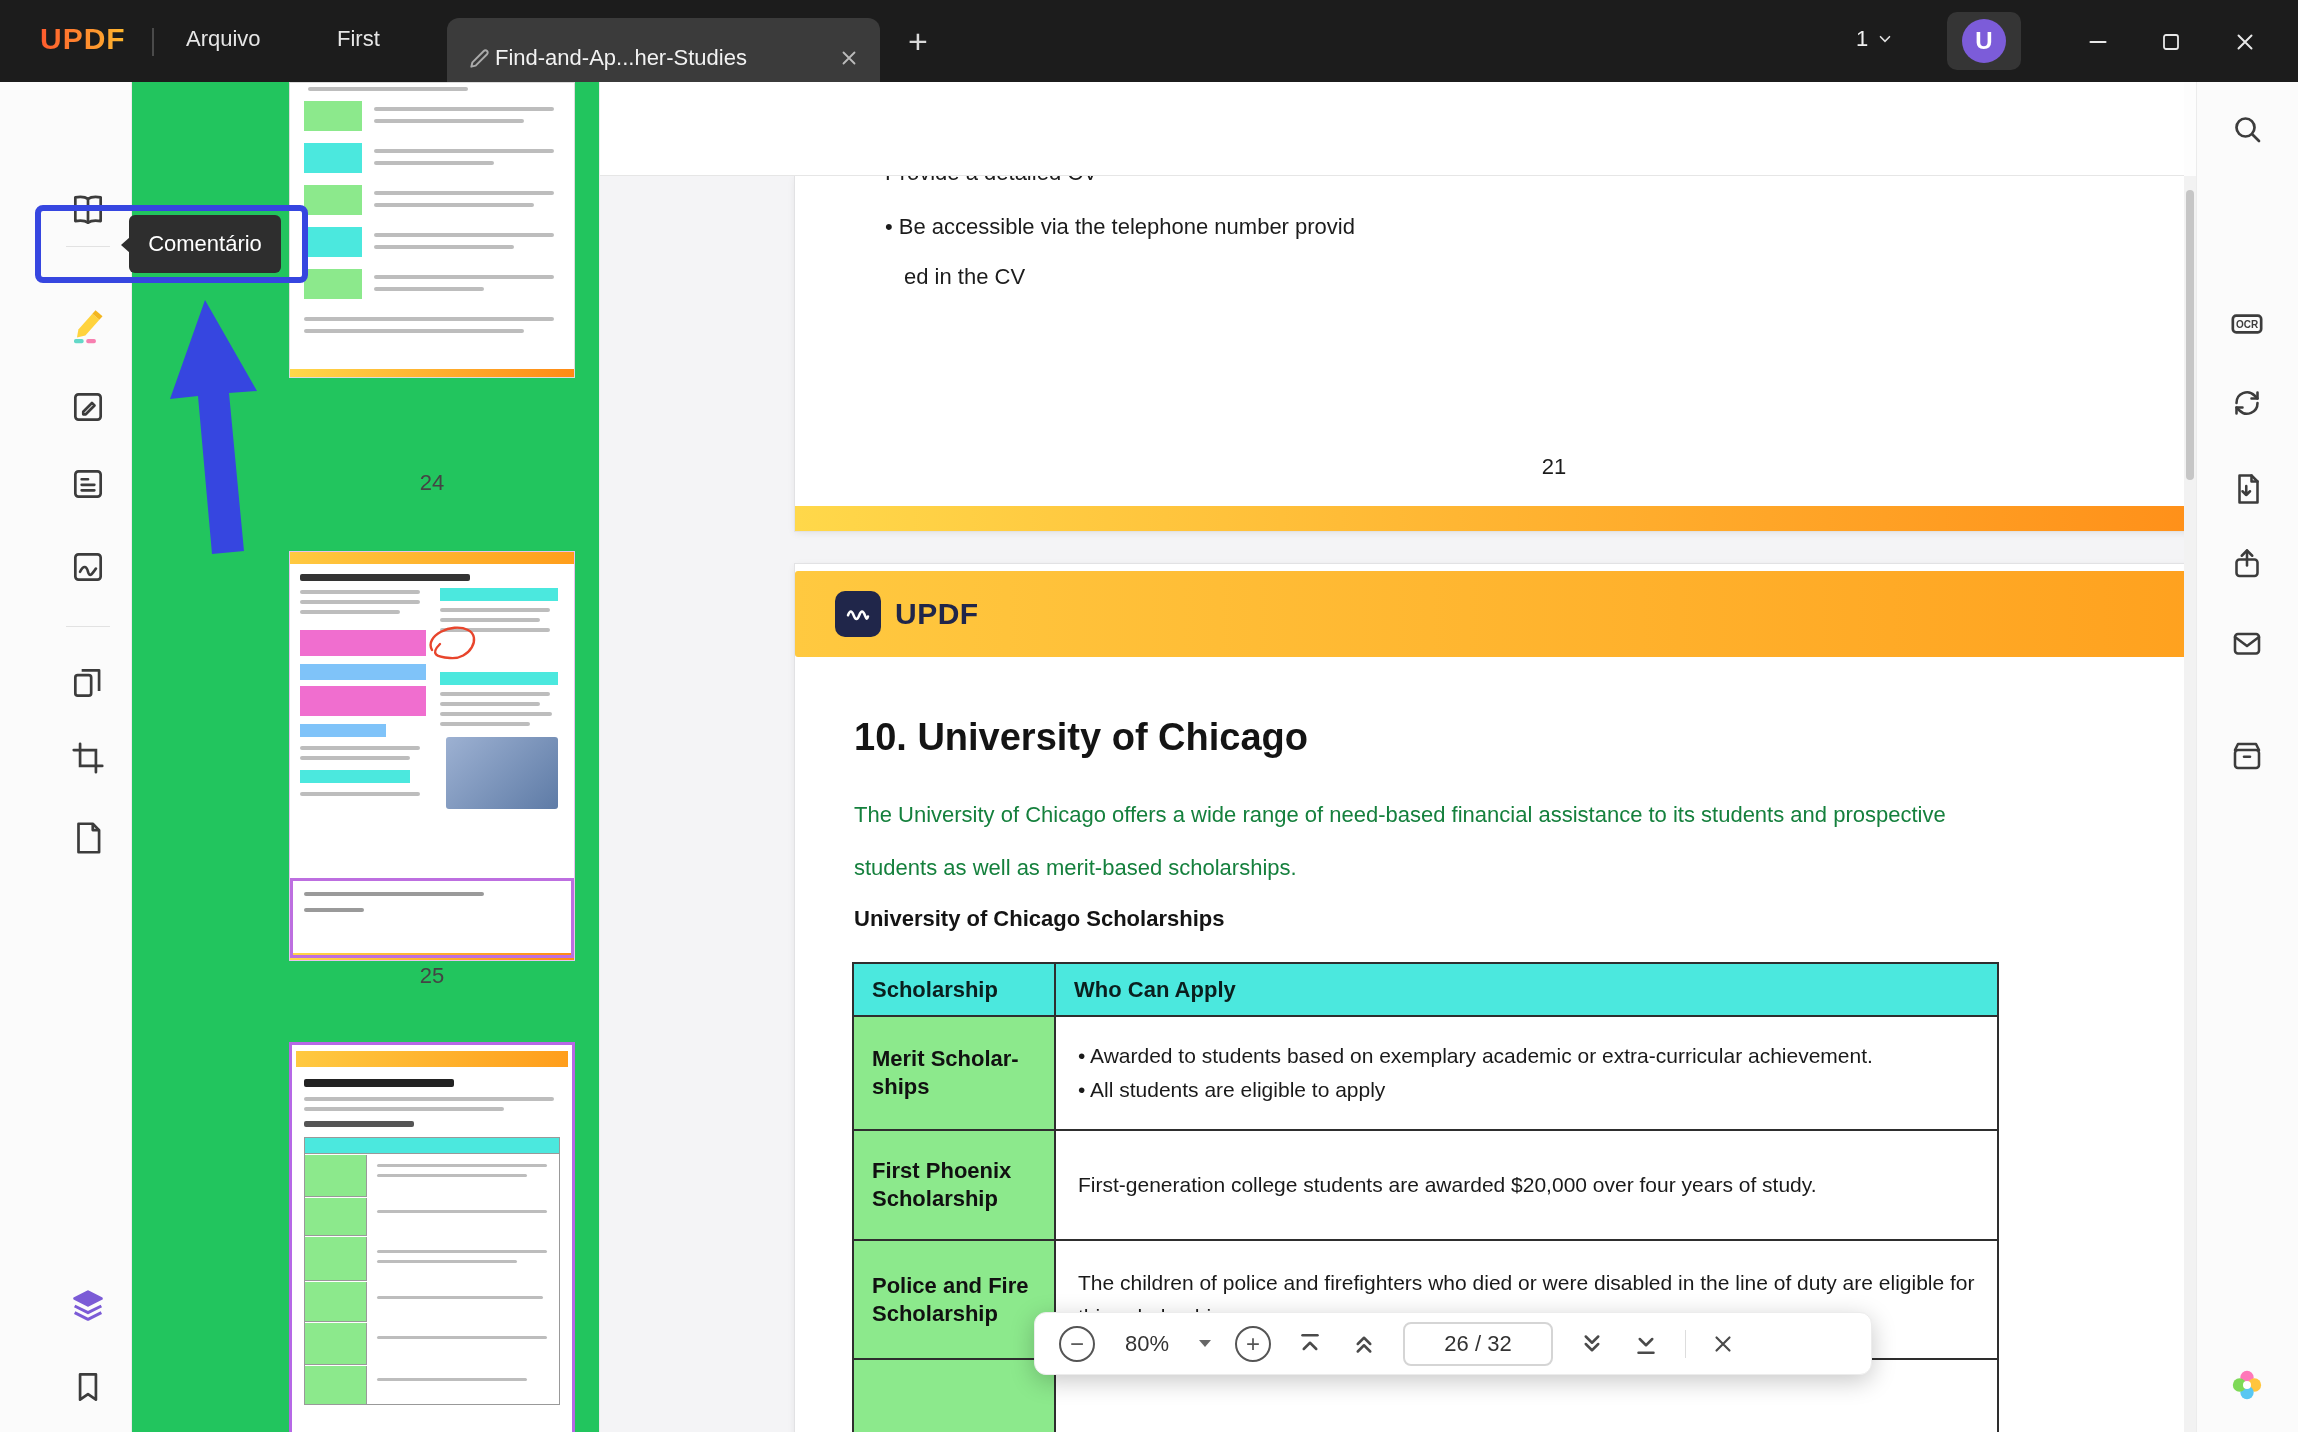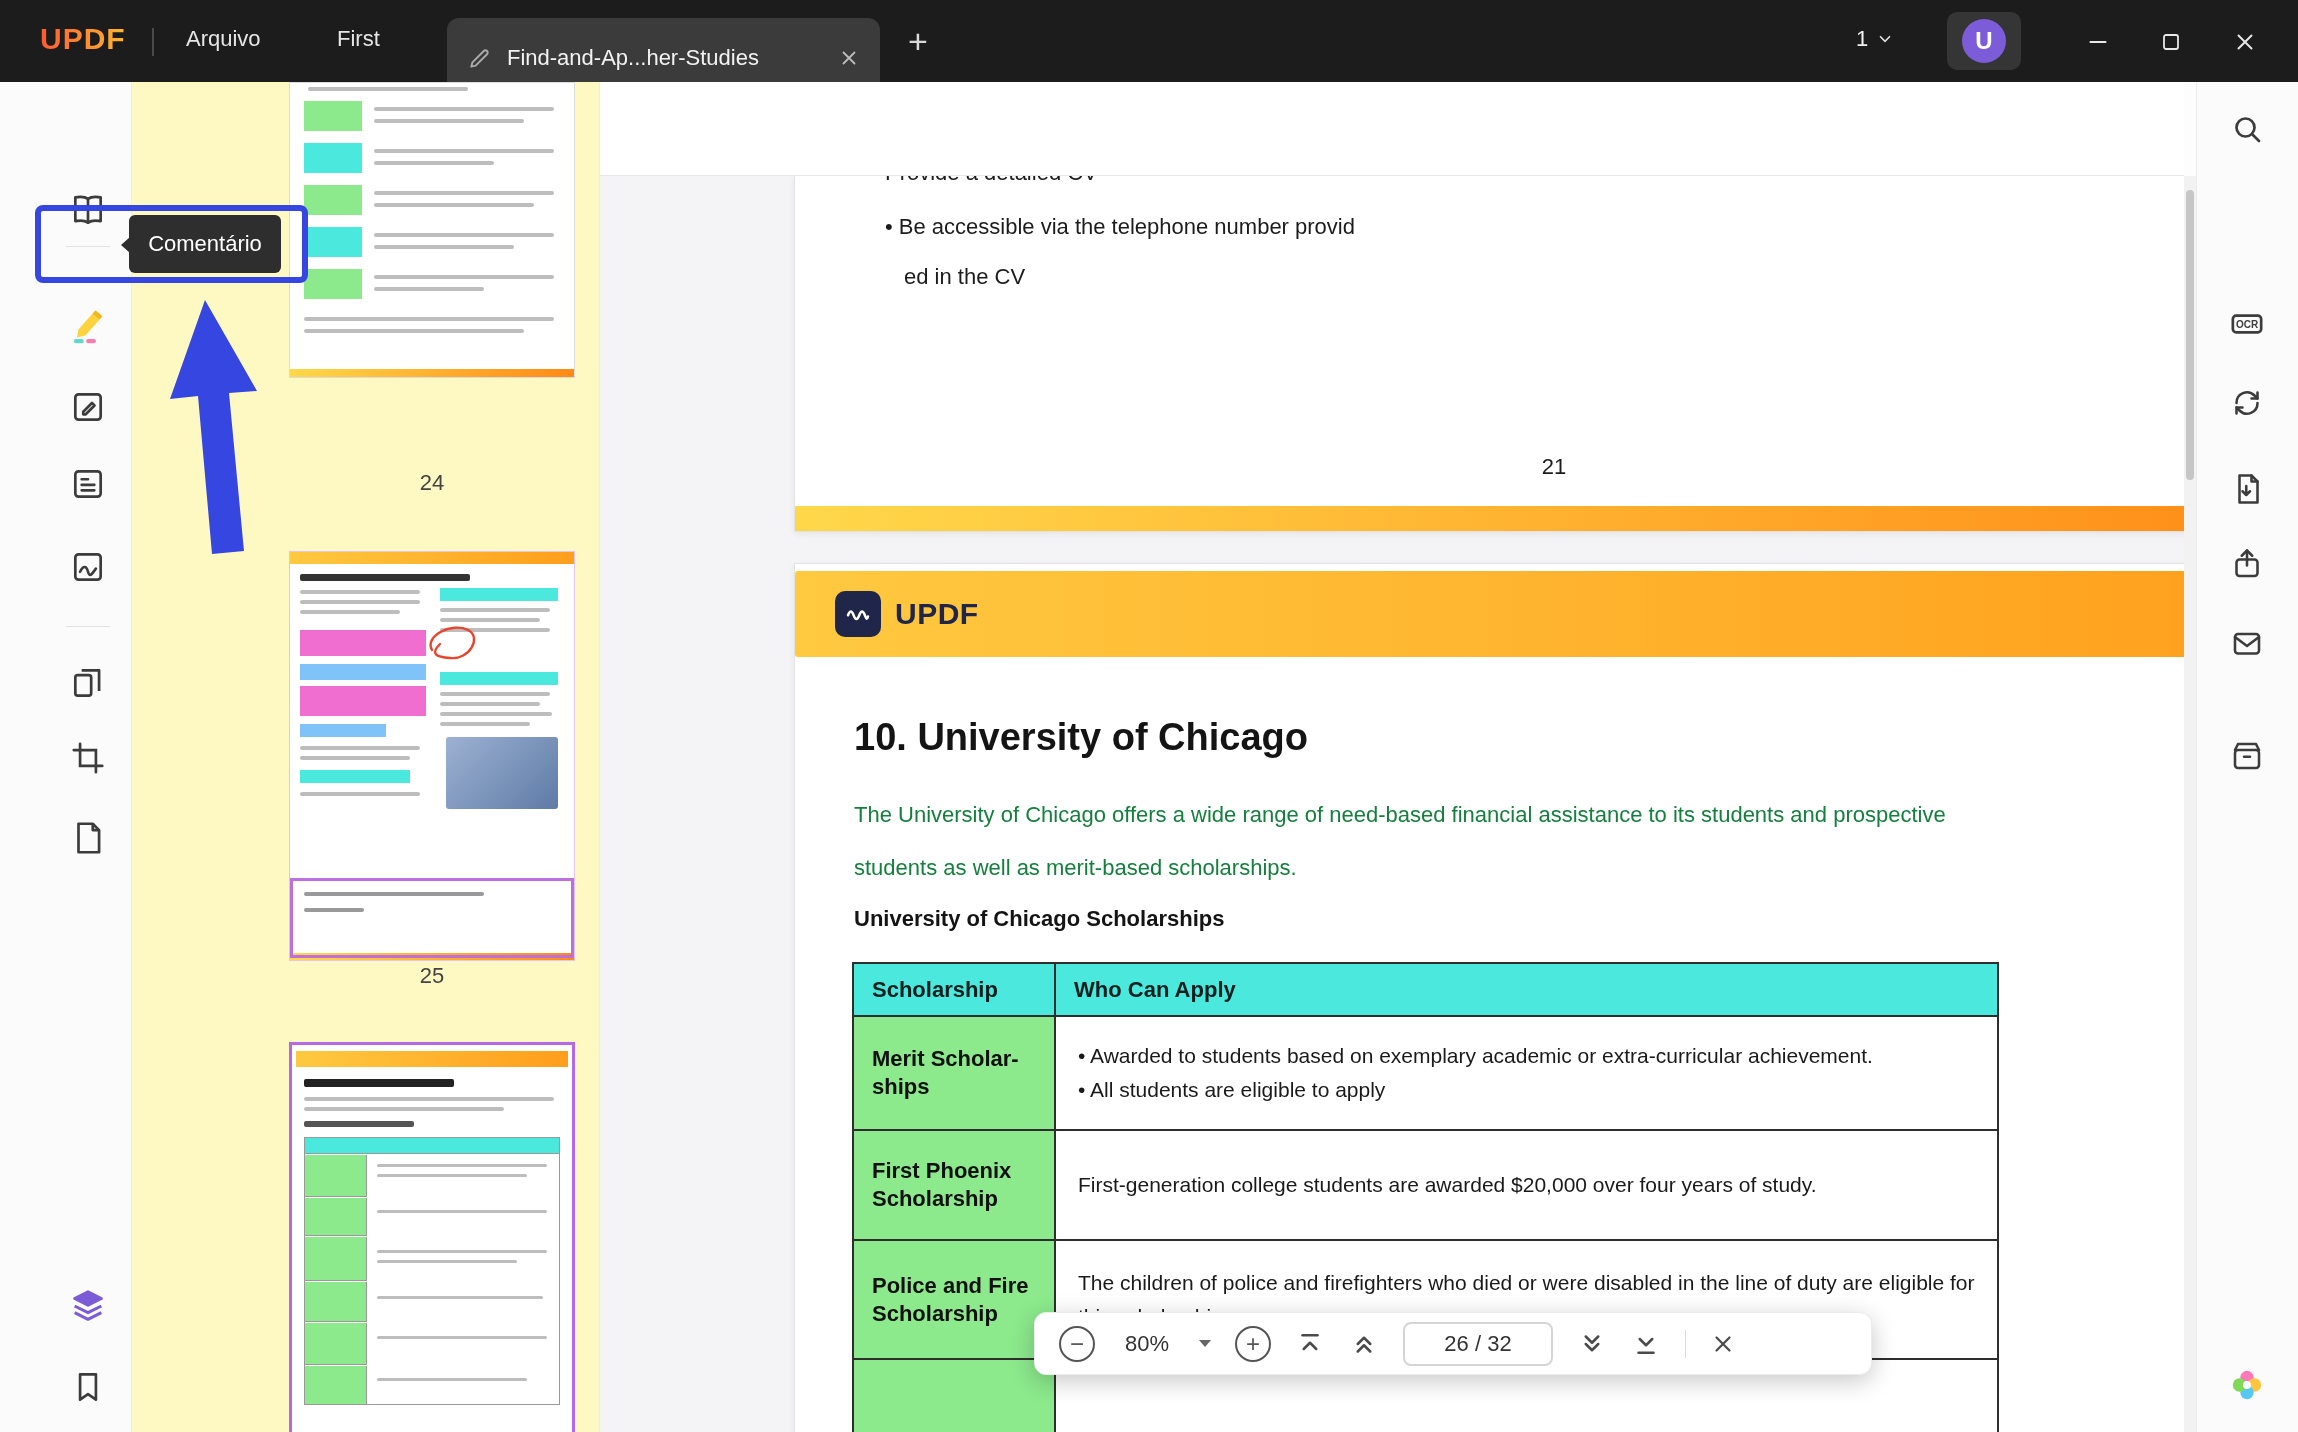--- a/index.html
+++ b/index.html
@@ -6,35 +6,35 @@
   html,body{width:2298px;height:1432px;background:#fff;font-family:"Liberation Sans",sans-serif;overflow:hidden}
   .abs{position:absolute}
   #app{position:relative;width:2298px;height:1432px;background:#fdfdfd;overflow:hidden}
 
   
   #titlebar{left:0;top:0;width:2298px;height:82px;background:#1c1c1c;color:#eaeaea}
   .logo{left:40px;top:22px;font-size:30px;font-weight:800;letter-spacing:1px;
         background:linear-gradient(90deg,#ff5b2e,#ffb92e);-webkit-background-clip:text;background-clip:text;color:transparent}
   .tb-divider{left:152px;top:28px;width:2px;height:28px;background:#4a4a4a}
   .menu-item{top:26px;font-size:22px;color:#e6e6e6;cursor:default}
-  .tab{left:447px;top:18px;width:433px;height:80px;background:#3b3b3b;border-radius:12px 12px 0 0;display:flex;align-items:center;padding:0 20px;gap:14px}
+  .tab{left:447px;top:18px;width:433px;height:80px;background:#3b3b3b;border-radius:12px 12px 0 0;display:flex;align-items:center;padding:0 20px;gap:2px}
   .tab-title{font-size:22px;color:#f2f2f2;white-space:nowrap;overflow:hidden;flex:1}
   .newtab{left:908px;top:22px;font-size:34px;color:#d9d9d9;line-height:38px}
   .wincount{left:1856px;top:26px;font-size:22px;color:#f0f0f0;display:flex;align-items:center;gap:8px}
   .avatar-wrap{left:1947px;top:12px;width:74px;height:58px;background:#353535;border-radius:10px;display:flex;align-items:center;justify-content:center}
   .avatar{width:44px;height:44px;border-radius:50%;background:#7c5cd9;color:#fff;font-size:24px;font-weight:700;display:flex;align-items:center;justify-content:center}
   .winbtn{top:20px;width:44px;height:44px;display:flex;align-items:center;justify-content:center;color:#e8e8e8}
 
   
   #leftrail{left:0;top:82px;width:132px;height:1350px;background:#fbfbfb;border-right:1px solid #ececec}
   .rail-btn{position:absolute;left:60px;width:56px;height:56px;border-radius:10px;display:flex;align-items:center;justify-content:center;color:#3c3c3c}
   .rail-div{position:absolute;left:66px;width:44px;height:1px;background:#e2e2e2}
 
   
-  #thumbpanel{left:132px;top:82px;width:468px;height:1350px;background:#fef9c3;border-right:1px solid #ececec;overflow:hidden}
+  #thumbpanel{left:132px;top:82px;width:468px;height:1350px;background:#22c55e;border-right:1px solid #ececec;overflow:hidden}
   .thumb{position:absolute;left:157px;width:286px;background:#fff;border:1px solid #dcdcdc;overflow:hidden}
   .thumb-label{position:absolute;left:157px;width:286px;text-align:center;font-size:22px;color:#444}
   .mline{position:absolute;background:#bdbdbd;height:4px;border-radius:2px}
   .oband{position:absolute;left:0;width:100%;background:linear-gradient(90deg,#ffd84a,#ff8a15)}
   .yband{position:absolute;background:linear-gradient(90deg,#ffc940,#ff9e1c)}
   .viewport-rect{position:absolute;border:3px solid #bd6fe0;pointer-events:none}
 
   
   #toolbar{left:600px;top:82px;width:1584px;height:94px;background:#fff;border-bottom:1px solid #e6e6e6}
   .tool-btn{position:absolute;top:101px;width:56px;height:56px;border-radius:8px;display:flex;align-items:center;justify-content:center;color:#3d3d3d}

